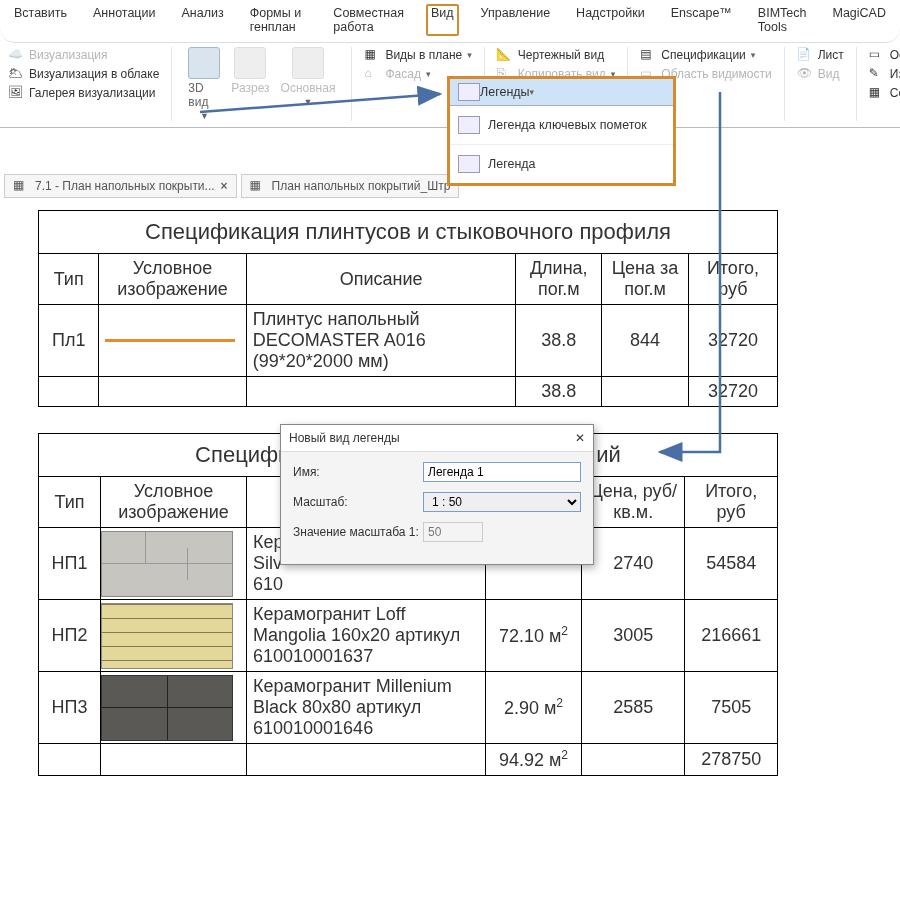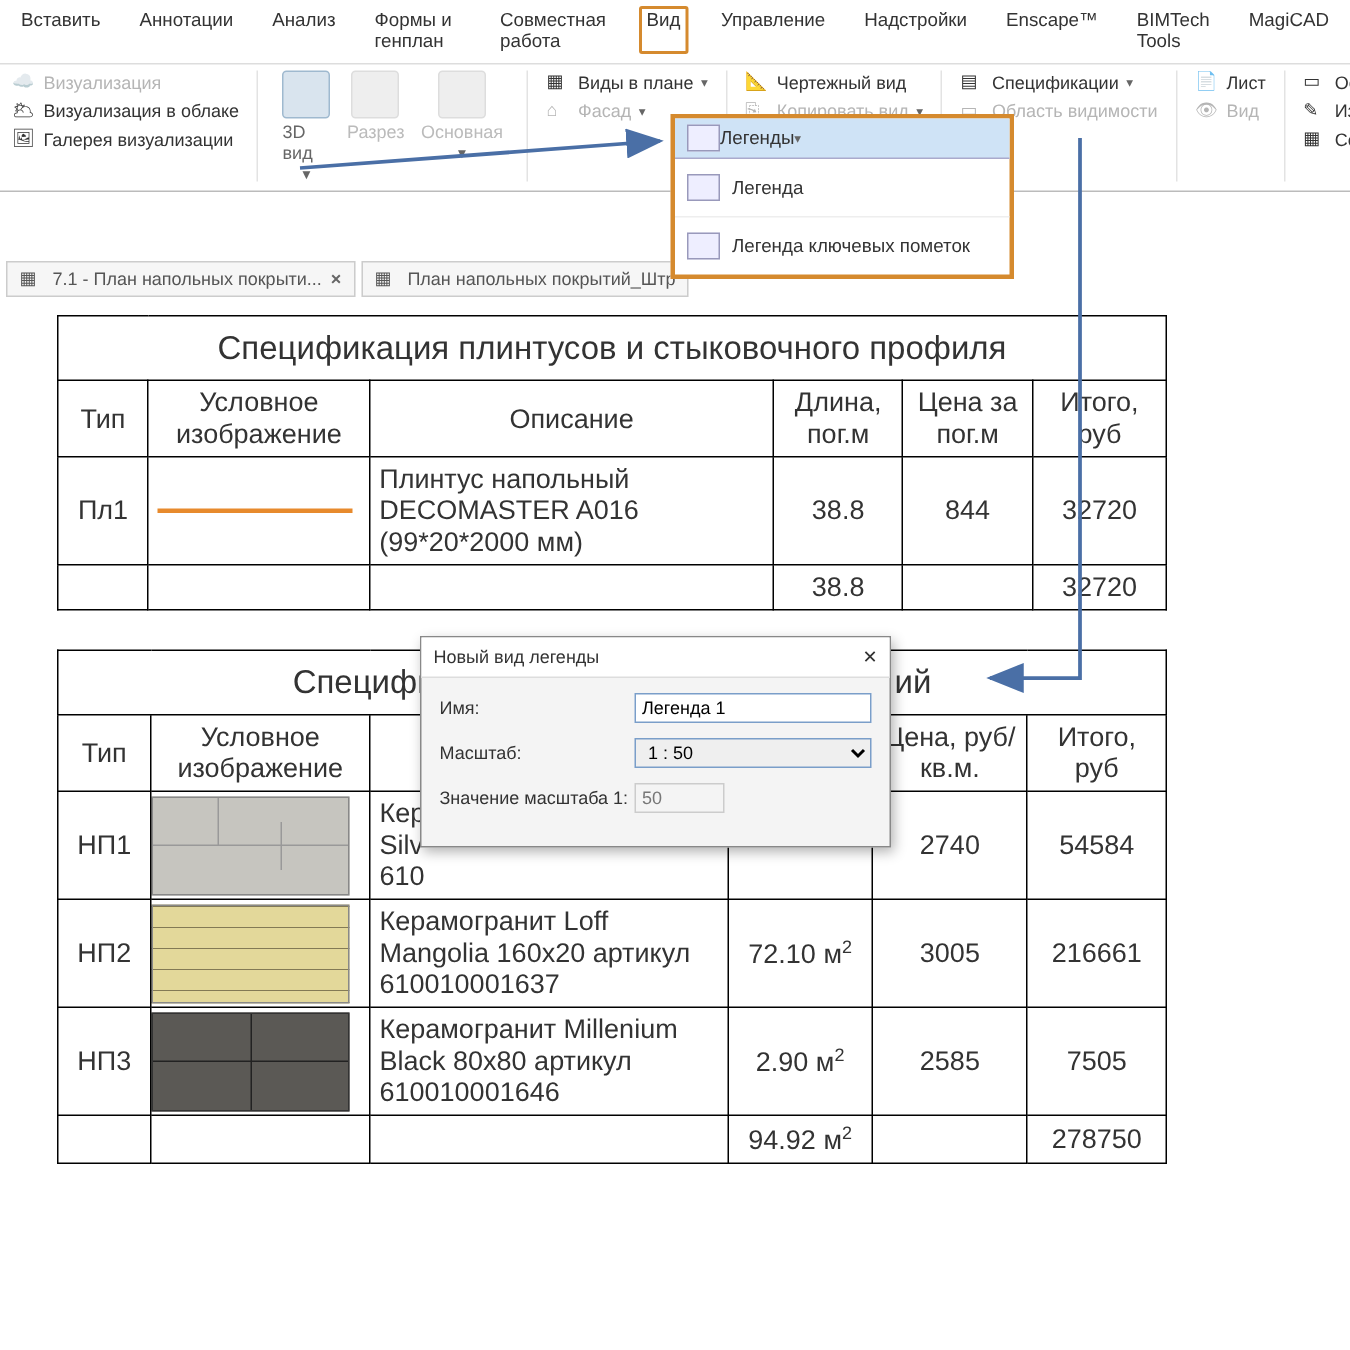--- a/index.html
+++ b/index.html
@@ -13,20 +13,21 @@
     overflow: hidden;
     position: relative;
   }
   
   .menubar {
     display: flex;
     gap: 18px;
     padding: 4px 10px 6px;
     border-bottom: 1px solid #ddd;
     font-size: 12.5px;
+    border-radius: 15px;
   }
   .menubar .mi { padding: 2px 4px; cursor: default; }
   .menubar .mi.active { border: 2px solid #d58a2e; border-radius: 2px; padding: 0 3px; }
   
   .ribbon {
     display: flex;
     border-bottom: 1px solid #bbb;
     padding: 4px 8px 6px;
     gap: 12px;
     font-size: 12px;
@@ -257,25 +258,25 @@
 </div>
 
 <div class="dropdown">
   <div class="dhdr">
     <span class="dicon"></span>
     <span>Легенды</span>
     <span class="arrowd">▾</span>
   </div>
   <div class="drow">
     <span class="dicon"></span>
-    <span>Легенда</span>
+    <span>Легенда ключевых пометок</span>
   </div>
   <div class="drow">
     <span class="dicon"></span>
-    <span>Легенда ключевых пометок</span>
+    <span>Легенда</span>
   </div>
 </div>
 
 <svg class="arrow-svg" width="580" height="400">
   <defs>
       <marker id="ah" markerWidth="10" markerHeight="8" refX="9" refY="4" orient="auto">
         <path d="M0,0 L10,4 L0,8 Z" fill="#4a6fa6"></path>
       </marker>
     </defs>
   <line x1="30" y1="30" x2="270" y2="12" stroke="#4a6fa6" stroke-width="2.5" marker-end="url(#ah)"></line>

